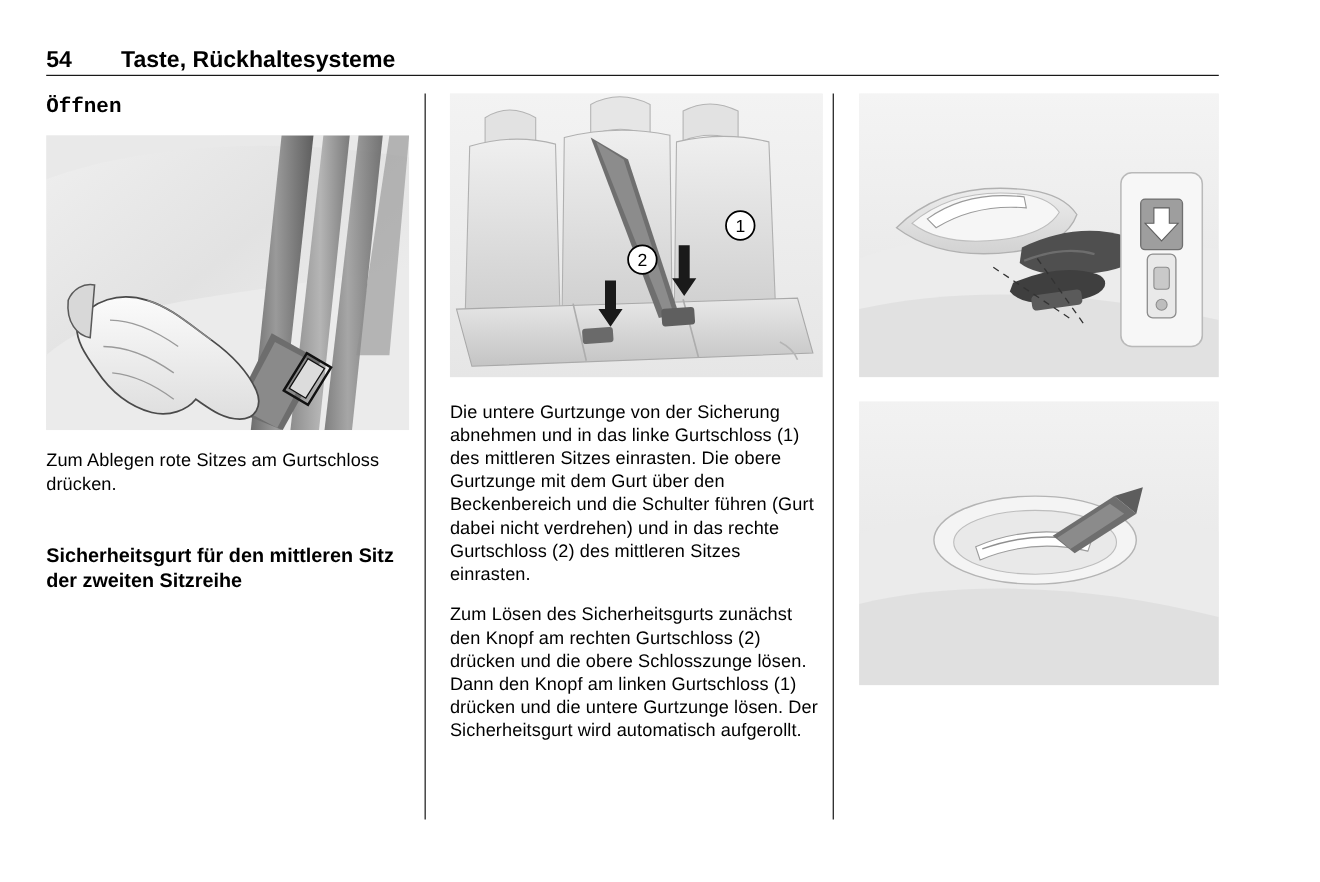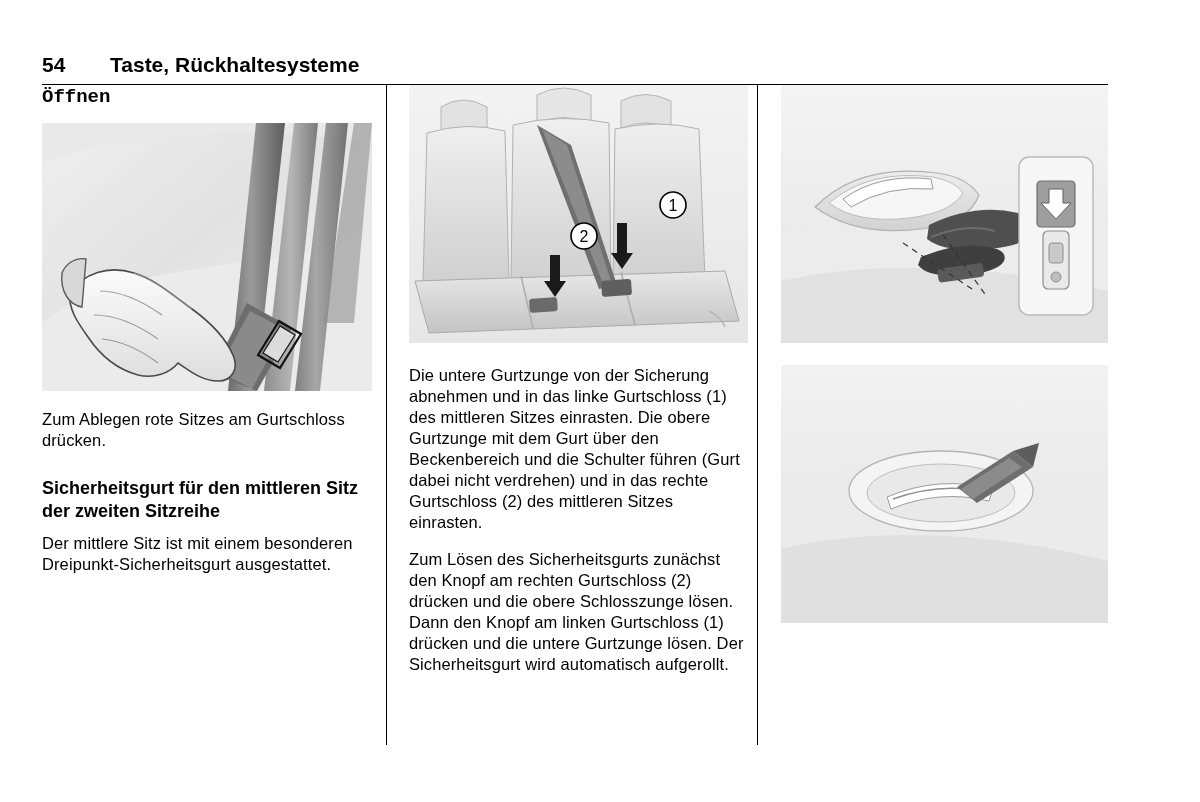--- a/index.html
+++ b/index.html
@@ -19,26 +19,26 @@
     position: absolute;
     left: 0; top: 0;
     width: 1200px;
     height: 802px;
     background: #fff;
   }
   
   .header {
     position: absolute;
     left: 42px;
-    top: 46px;
+    top: 30px;
     width: 1066px;
     height: 38px;
     border-bottom: 1.5px solid #000;
     display: flex;
-    align-items: center;
+    align-items: flex-end;
   }
   .page-number {
     font-size: 21px;
     font-weight: bold;
     line-height: 26px;
     width: 68px;
   }
   .header-title {
     font-size: 21px;
     font-weight: bold;
@@ -65,21 +65,21 @@
   h2.sect {
     font-size: 19px;
     font-weight: bold;
     margin: 0 0 14px 0;
     line-height: 24px;
     font-family: Liberation Mono, monospace;
   }
   h3.sub {
     font-size: 18px;
     font-weight: bold;
-    margin: 26px 0 10px 0;
+    margin: 43px 0 10px 0;
     line-height: 23px;
   }
   p.body {
     font-size: 16.5px;
     line-height: 21px;
     margin: 3px 0 16px 0;
     letter-spacing: 0.1px;
   }
   
   .fig {
@@ -155,21 +155,20 @@
         <path d="M60,216 C80,218 100,228 116,240" fill="none" stroke="#9a9a9a" stroke-width="1.2"></path>
 
         <path d="M20,150 C24,140 34,134 44,136 L40,184 C28,182 18,170 20,150 Z" fill="#d8d8d8" stroke="#5a5a5a" stroke-width="1.4"></path>
       </svg>
     </div>
 
     <p class="body">Zum Ablegen rote Sitzes am Gurtschloss drücken.</p>
 
     <h3 class="sub">Sicherheitsgurt für den mittleren Sitz der zweiten Sitzreihe</h3>
 
-    <p class="body">Der mittlere Sitz ist mit einem besonderen Dreipunkt-Sicherheitsgurt ausgestattet.</p>
   </div>
 
   <div class="col col2">
     <div class="fig" style="width:339px;height:258px;margin-bottom:22px;">
       <svg width="339" height="258" viewBox="0 0 339 258" xmlns="http://www.w3.org/2000/svg" aria-hidden="true">
         <defs>
           <linearGradient id="bgB" x1="0" y1="0" x2="0" y2="1">
             <stop offset="0%" stop-color="#f3f3f3"></stop>
             <stop offset="100%" stop-color="#e6e6e6"></stop>
           </linearGradient>

